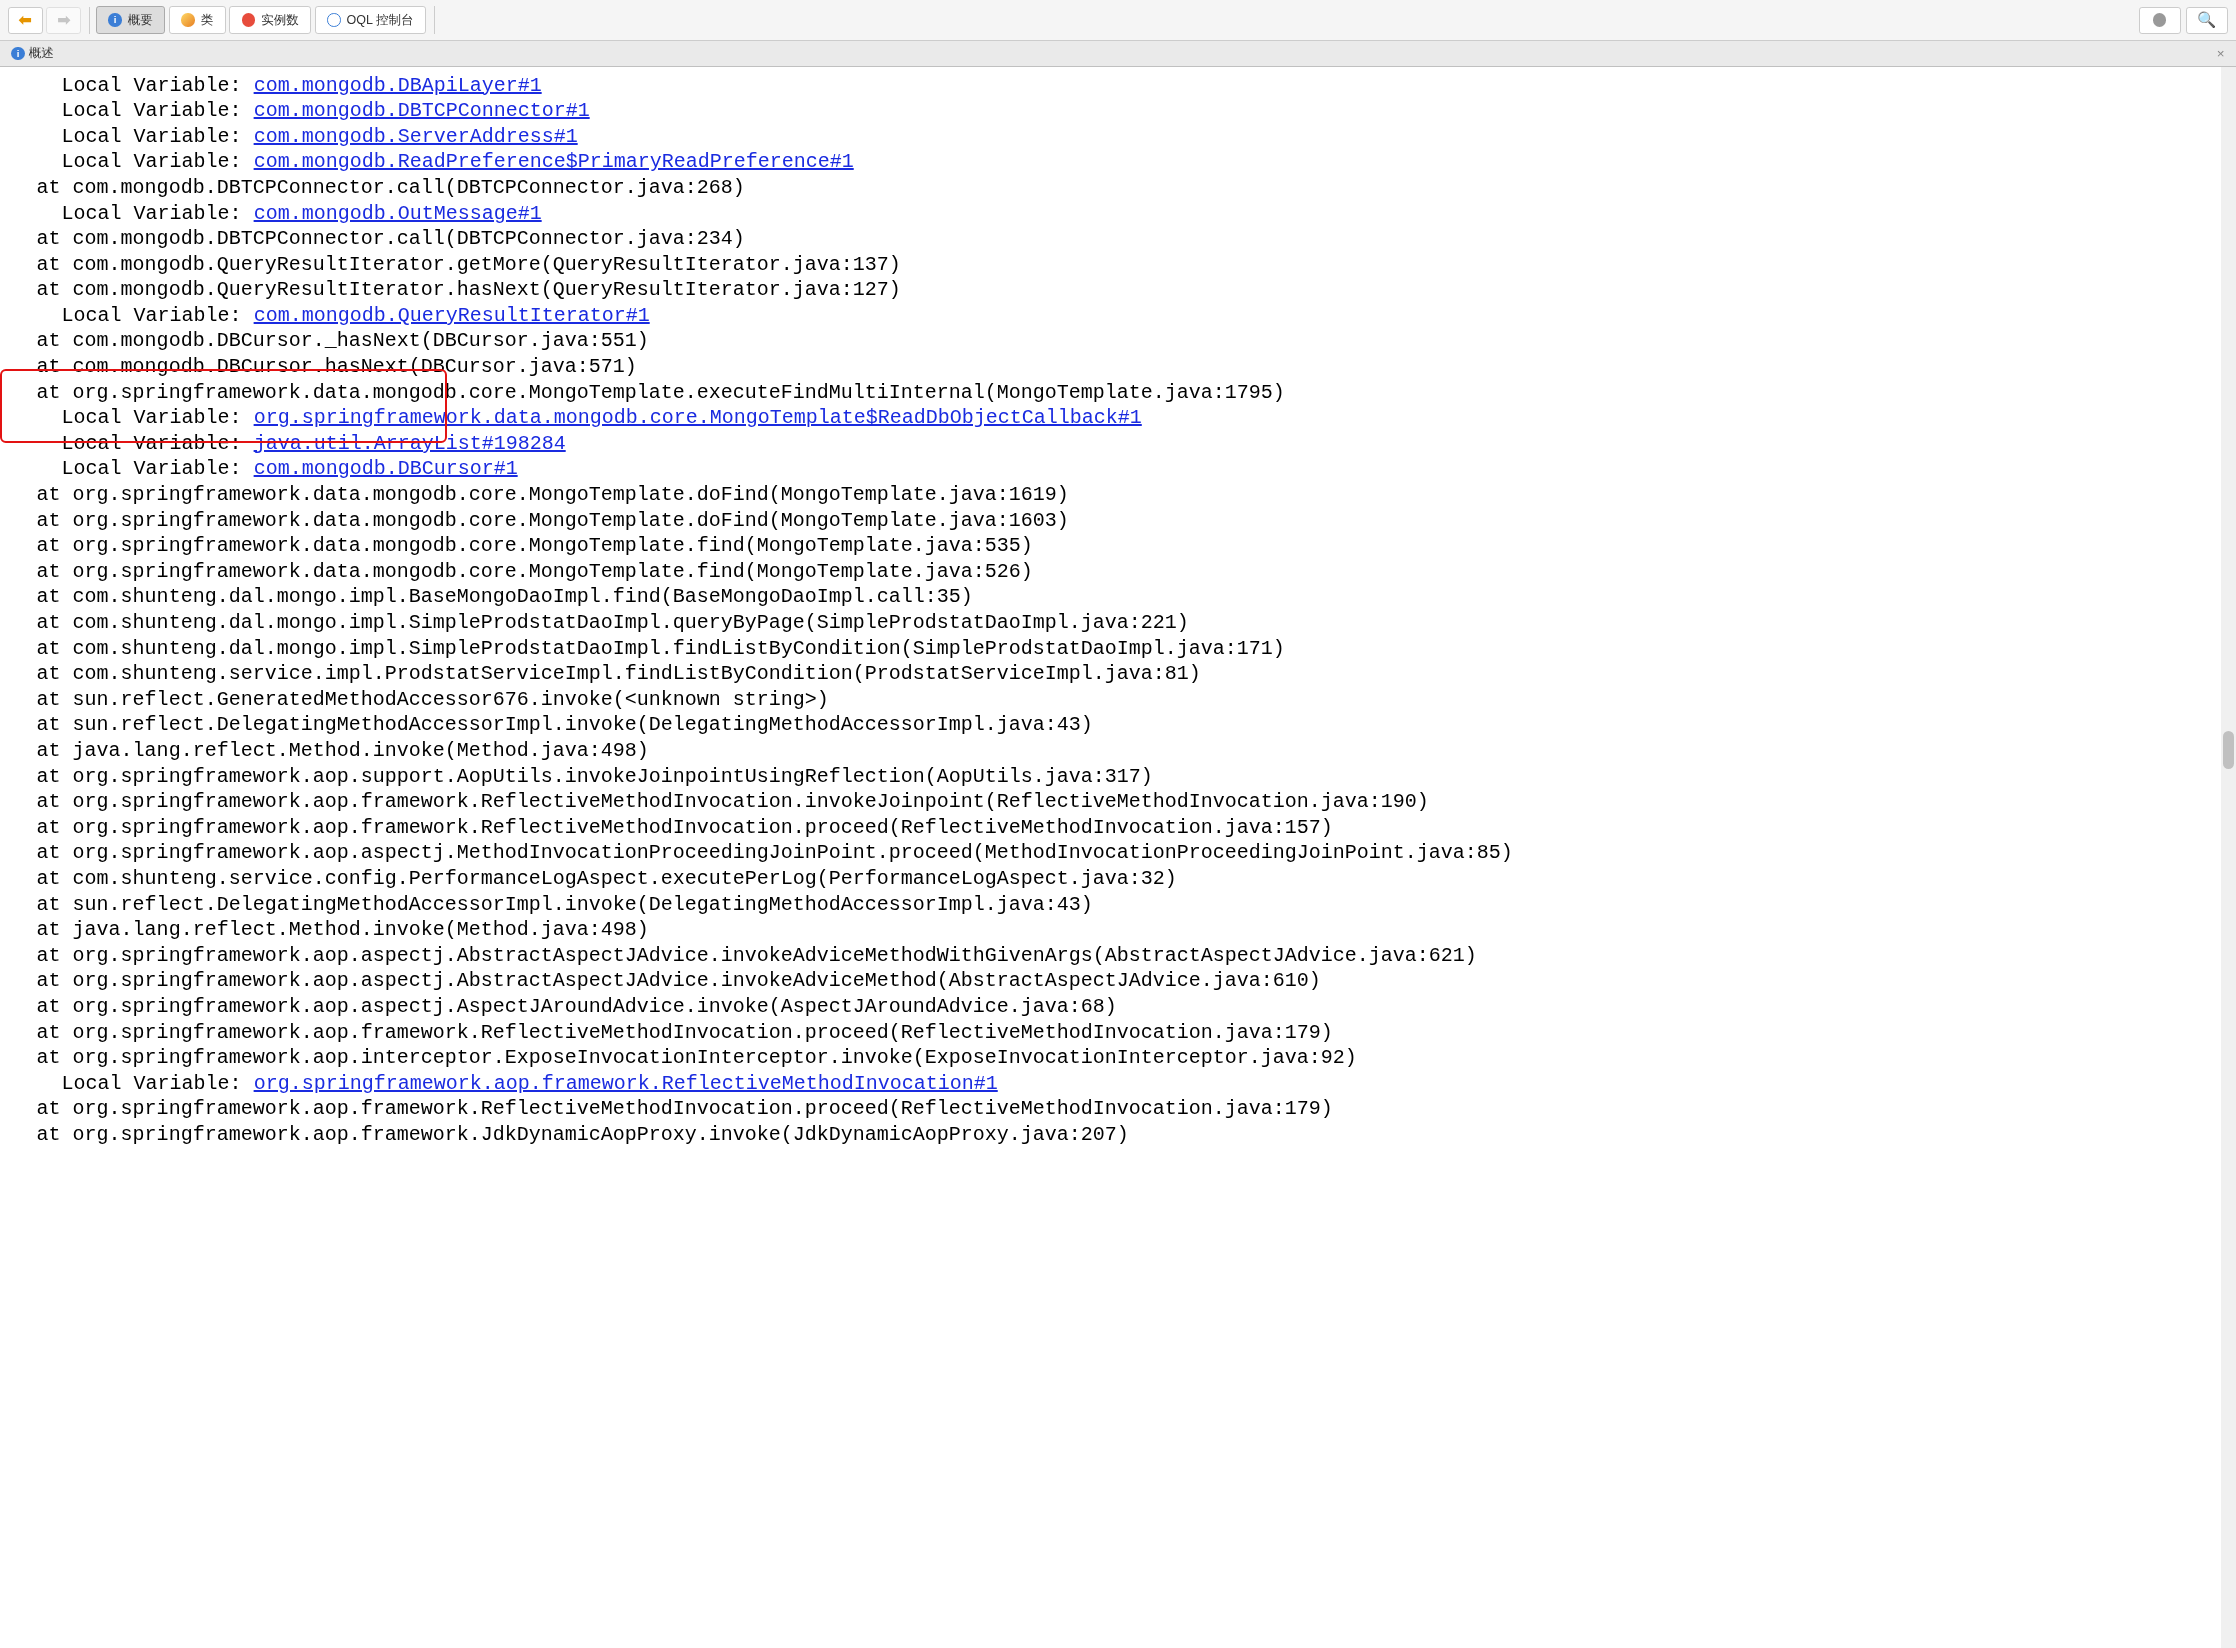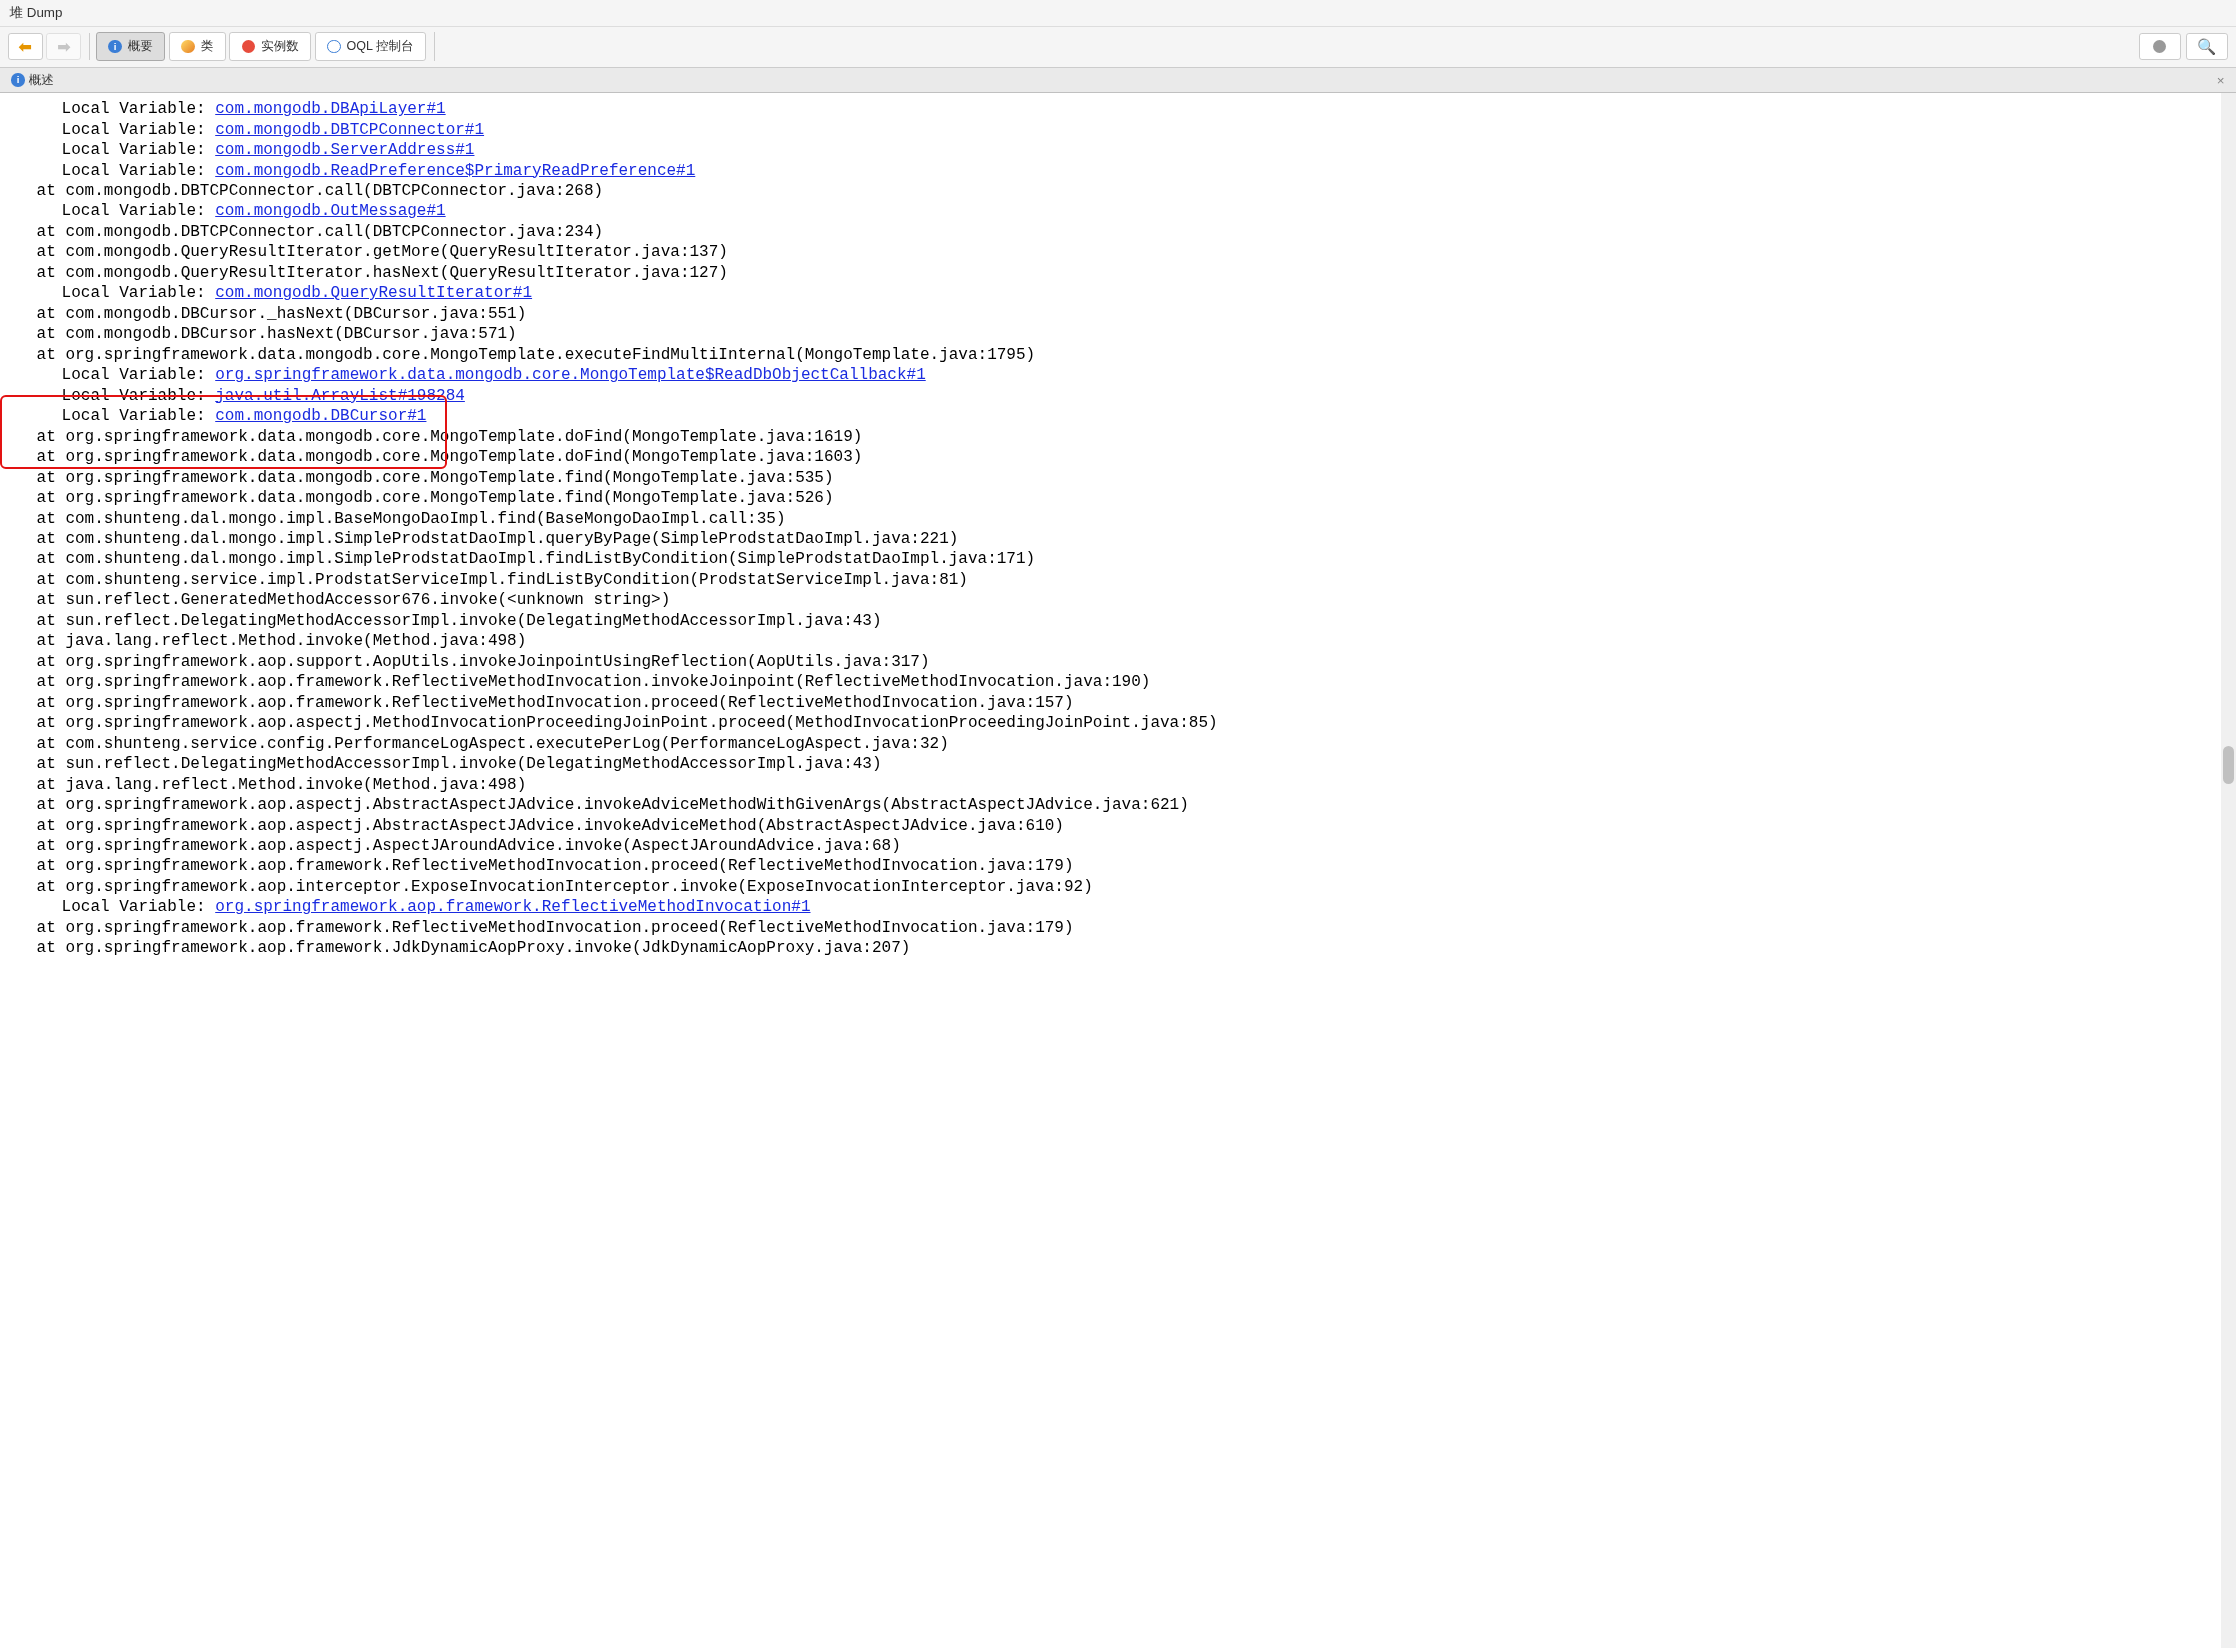--- a/index.html
+++ b/index.html
@@ -114,21 +114,21 @@
       color: #888;
       font-size: 13.4px;
       cursor: pointer;
     }
     .content {
       flex: 1;
       overflow: auto;
       background: #fff;
       padding: 5.8px 9.6px;
       font-family: "Courier New", monospace;
-      font-size: 16px;
+      font-size: 20px;
       line-height: 1.28;
       color: #000;
       position: relative;
     }
     .line {
       white-space: pre;
     }
     .indent1 { padding-left: 27px; }
     .indent2 { padding-left: 52px; }
     .link {
@@ -172,23 +172,20 @@
     }
     .icon-gray { background: #999; }
     .arrow-left { color: #e69500; font-weight: bold; }
     .arrow-right { color: #999; font-weight: bold; }
     .search-icon { color: #3b7ed6; font-size: 15.4px; }
   </style>
 </head>
 <body>
 
 <div class="window">
-  <div class="title-bar">
-    <span>堆 Dump</span>
-  </div>
 
   <div class="toolbar">
     <div class="toolbar-group">
       <button class="nav-btn">
         <span class="arrow-left">⬅</span>
       </button>
       <button class="nav-btn disabled">
         <span class="arrow-right">➡</span>
       </button>
     </div>

